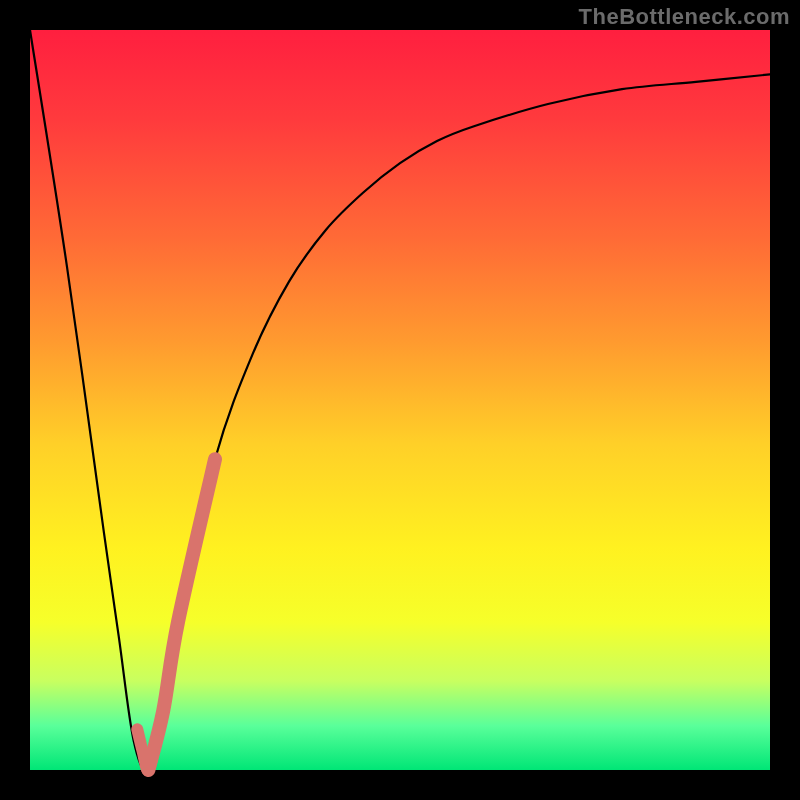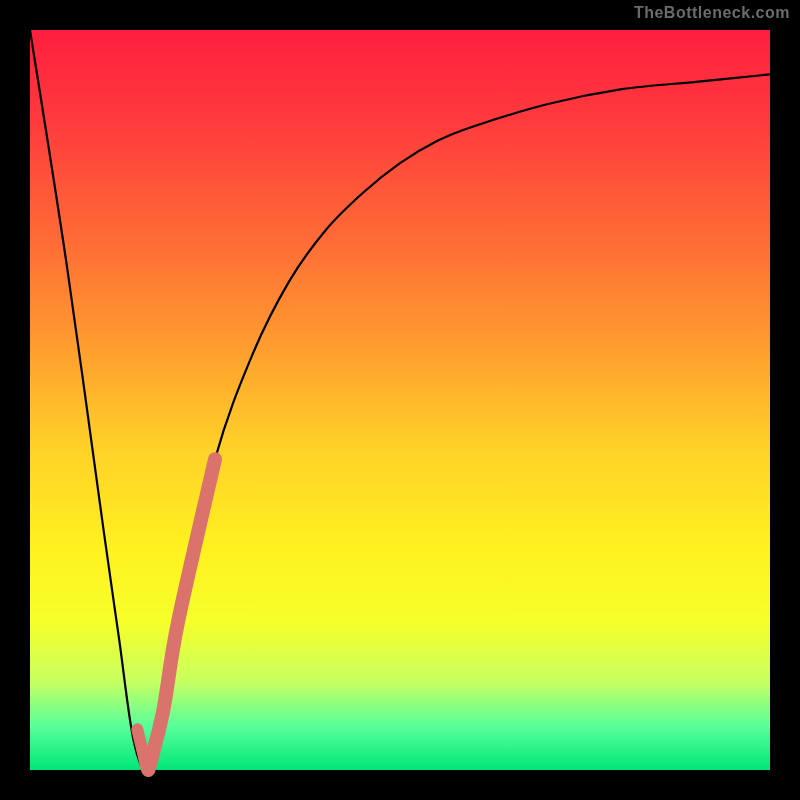--- a/index.html
+++ b/index.html
@@ -34,21 +34,21 @@
       #c8ff60 88%,
       #5aff9a 94%,
       #00e676 100%
     );
   }
   .watermark {
     position: absolute;
     top: 4px;
     right: 10px;
     color: #6b6b6b;
-    font-size: 16px;
+    font-size: 22px;
     font-weight: 600;
     letter-spacing: 0.5px;
     user-select: none;
     margin-left: 48px;
   }
   svg.curve {
     position: absolute;
     left: 0;
     top: 0;
     width: 740px;

